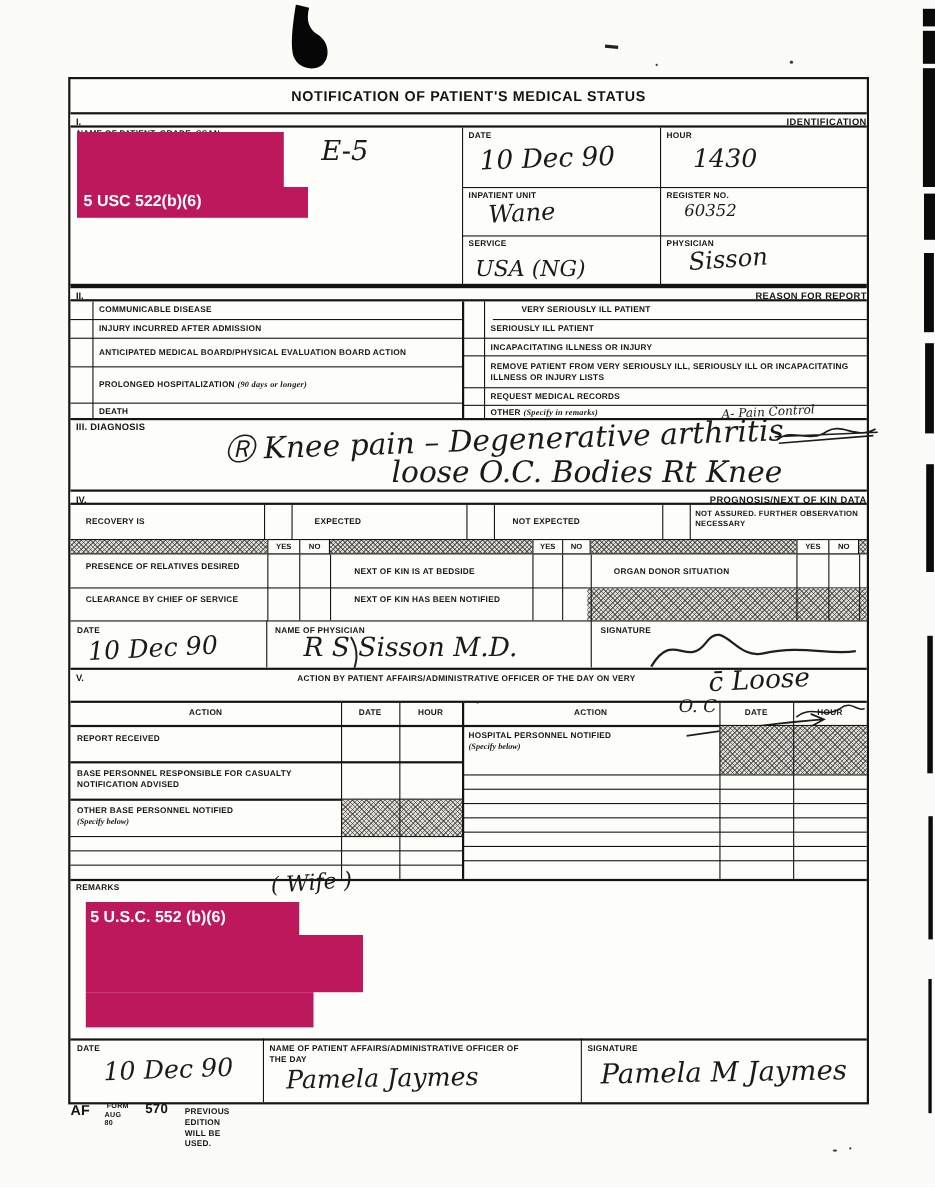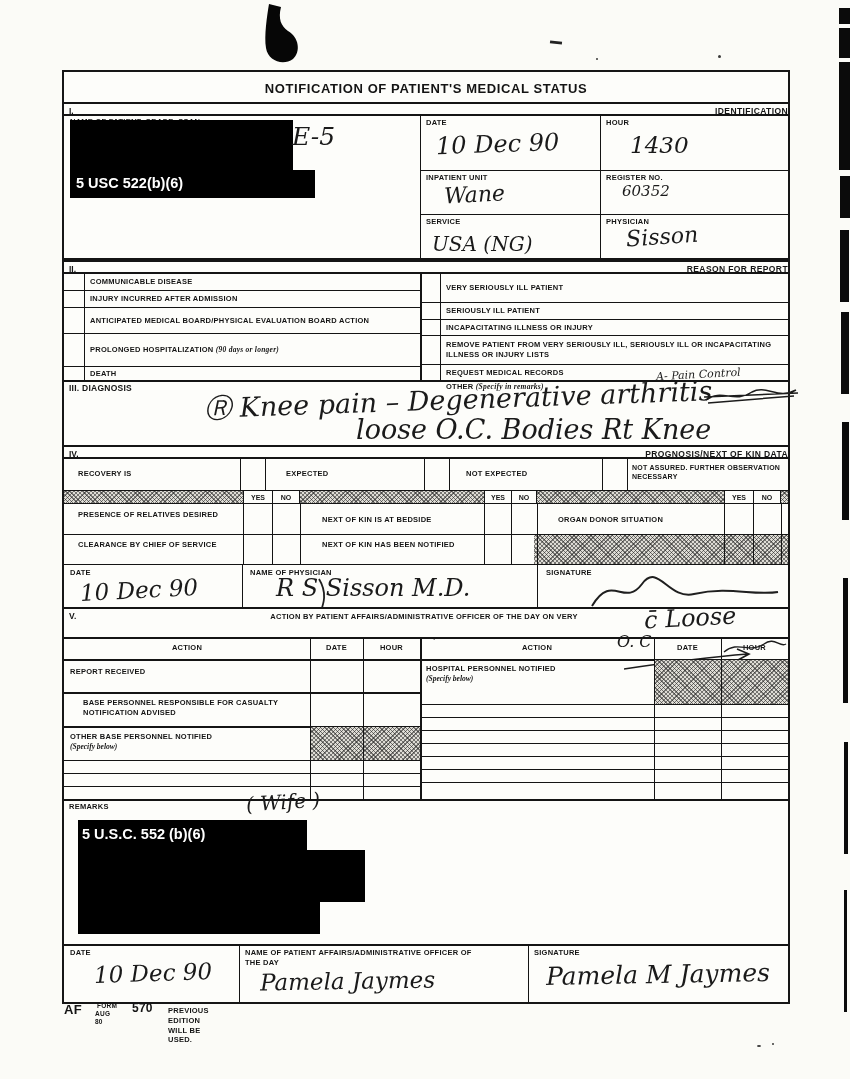--- a/index.html
+++ b/index.html
@@ -17,21 +17,21 @@
   .secnum{position:absolute;left:5px;top:2px;font-weight:bold;font-size:8.5px;}
   .sechead{position:absolute;left:0;top:2px;width:100%;text-align:right;font-weight:bold;font-size:8.5px;letter-spacing:.4px;}
   .vline{position:absolute;width:1px;background:#141414;}
   .vline2{position:absolute;width:2px;background:#141414;}
   .hline{position:absolute;height:1px;background:#141414;}
   .hline2{position:absolute;height:2px;background:#141414;}
   .hw{font-family:"DejaVu Serif",serif;font-style:italic;color:#1a1a1a;white-space:nowrap;}
   .hatch{background-color:#dedcd5;
          background-image:repeating-linear-gradient(45deg,rgba(30,30,30,.55) 0 1px,transparent 1px 3px),
                           repeating-linear-gradient(-45deg,rgba(30,30,30,.55) 0 1px,transparent 1px 3px);}
-  .redact{background:#000000;padding-left:35px;}
+  .redact{background:#be185d;}
   .redtext{color:#ffffff;font-family:"Liberation Sans",sans-serif;font-weight:600;}
   .rowL{box-sizing:border-box;border-bottom:1px solid #141414;display:flex;align-items:center;padding-left:26px;padding-right:4px;}
   .cellw{position:absolute;box-sizing:border-box;border:1px solid #141414;background:#fdfdfa;
          display:flex;align-items:center;justify-content:center;font-weight:bold;font-size:7px;}
   .bar{position:absolute;background:#0b0b0b;}
   .speck{position:absolute;background:#3a3a3a;border-radius:50%;}
   svg{display:block;}
 </style>
 </head>
 <body>
@@ -114,21 +114,21 @@
         </div>
       <div class="rowL lbl" style="height:33px;"><span>PROLONGED HOSPITALIZATION</span>&nbsp;<span class="note">(90 days or longer)</span></div>
       <div class="rowL lbl" style="height:13px;border-bottom:none;">
           <span>DEATH</span>
         </div>
     </div>
     <div class="vline" style="left:20px;top:202px;height:106px;"></div>
     <div class="vline2" style="left:356px;top:202px;height:106px;"></div>
 
     <div class="abs" style="left:356px;top:202px;width:368px;height:106px;">
-      <div class="rowL lbl" style="height:29px;">
+      <div class="rowL lbl" style="height:17px;margin-left:28px;">
           <span>VERY SERIOUSLY ILL PATIENT</span>
         </div>
       <div class="rowL lbl" style="height:17px;">
           <span>SERIOUSLY ILL PATIENT</span>
         </div>
       <div class="rowL lbl" style="height:16px;">
           <span>INCAPACITATING ILLNESS OR INJURY</span>
         </div>
       <div class="rowL lbl" style="height:29px;">
           <span style="width:330px;">REMOVE PATIENT FROM VERY SERIOUSLY ILL, SERIOUSLY ILL OR INCAPACITATING ILLNESS OR INJURY LISTS</span>
@@ -240,21 +240,21 @@
     <svg class="abs" style="left:560px;top:575px;" width="130" height="26" viewBox="0 0 130 26">
       <path d="M0 22 C40 16 86 10 124 7 M113 2 L125 7 L114 13" stroke="#1c1c1c" stroke-width="1.6" fill="none"></path>
     </svg>
     <svg class="abs" style="left:658px;top:566px;" width="66" height="18" viewBox="0 0 66 18">
       <path d="M2 14 C16 2 28 16 42 6 C52 -2 58 10 64 6" stroke="#1c1c1c" stroke-width="1.4" fill="none"></path>
     </svg>
     <div class="hline2" style="left:0;top:587px;width:724px;"></div>
 
     <span class="lbl abs" style="left:6px;top:595px;">REPORT RECEIVED</span>
     <div class="hline2" style="left:0;top:620px;width:356px;"></div>
-    <span class="lbl abs" style="left:19px;top:626px;width:220px;">BASE PERSONNEL RESPONSIBLE FOR CASUALTY NOTIFICATION ADVISED</span>
+    <span class="lbl abs" style="left:6px;top:626px;width:220px;">BASE PERSONNEL RESPONSIBLE FOR CASUALTY NOTIFICATION ADVISED</span>
     <div class="hline2" style="left:0;top:654px;width:356px;"></div>
     <span class="lbl abs" style="left:6px;top:660px;">OTHER BASE PERSONNEL NOTIFIED</span>
     <span class="note abs" style="left:6px;top:670px;">(Specify below)</span>
     <div class="hatch abs" style="left:246px;top:655px;width:110px;height:33px;"></div>
     <div class="hline" style="left:0;top:688px;width:356px;"></div>
     <div class="hline" style="left:0;top:701px;width:356px;"></div>
     <div class="hline" style="left:0;top:714px;width:356px;"></div>
 
     <span class="lbl abs" style="left:362px;top:592px;">HOSPITAL PERSONNEL NOTIFIED</span>
     <span class="note abs" style="left:362px;top:602px;">(Specify below)</span>

